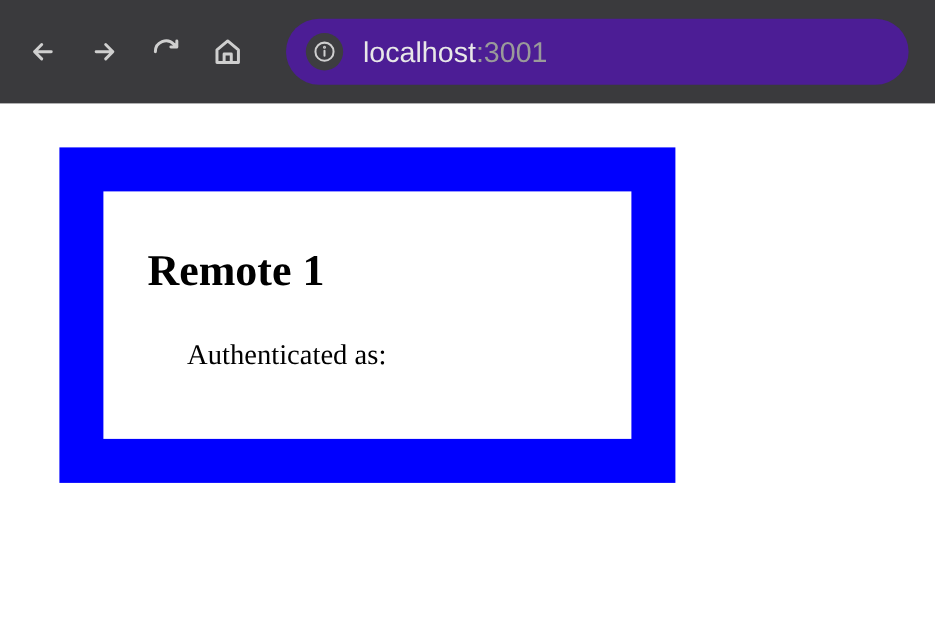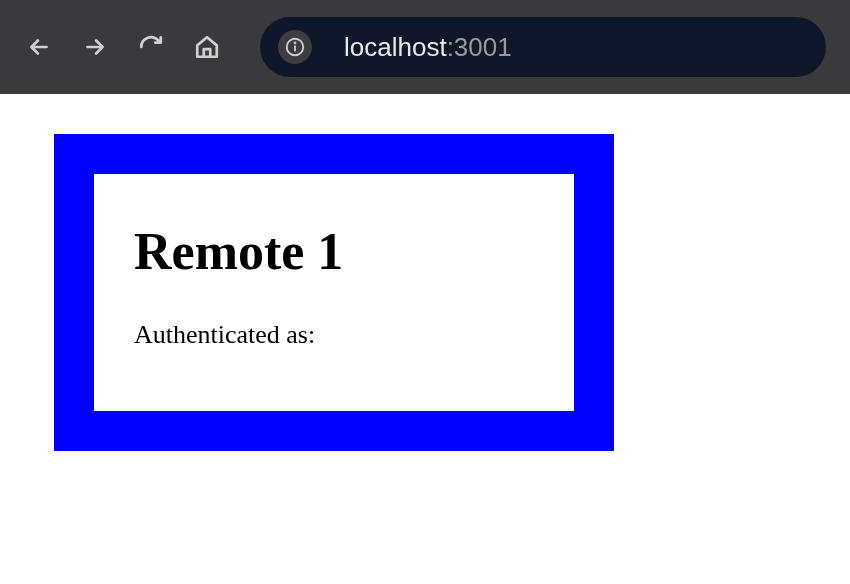--- a/index.html
+++ b/index.html
@@ -38,29 +38,29 @@
     
     .nav-icon svg {
       width: 26px;
       height: 26px;
       stroke: #cfcfcf;
       fill: none;
       stroke-width: 2.5;
     }
     
     .address-bar {
-      background: #0f172a;
+      background: #4c1d95;
       border-radius: 36px;
       height: 60px;
       display: flex;
       align-items: center;
       padding: 0 18px;
       margin-left: 12px;
       flex: 1;
-      gap: 32px;
+      gap: 18px;
     }
     
     .info-circle {
       width: 34px;
       height: 34px;
       border-radius: 50%;
       background: #3d3d40;
       display: flex;
       align-items: center;
       justify-content: center;
@@ -99,31 +99,32 @@
       width: 560px;
     }
     
     .white-card {
       background: white;
       padding: 48px 40px 58px 40px;
     }
     
     .card-heading {
       font-family: Georgia, 'Times New Roman', serif;
-      font-size: 52px;
+      font-size: 40px;
       font-weight: bold;
       color: #000;
       margin-bottom: 36px;
     }
     
     .card-text {
       font-family: Georgia, 'Times New Roman', serif;
       font-size: 26px;
       color: #000;
       line-height: 1.4;
+      margin-left: 36px;
     }
   </style>
 </head>
 <body>
 
 <div class="toolbar">
   <div class="nav-icon">
     <svg viewBox="0 0 24 24">
       <path d="M19 12H5M11 18l-6-6 6-6" stroke-linecap="round" stroke-linejoin="round"></path>
     </svg>

